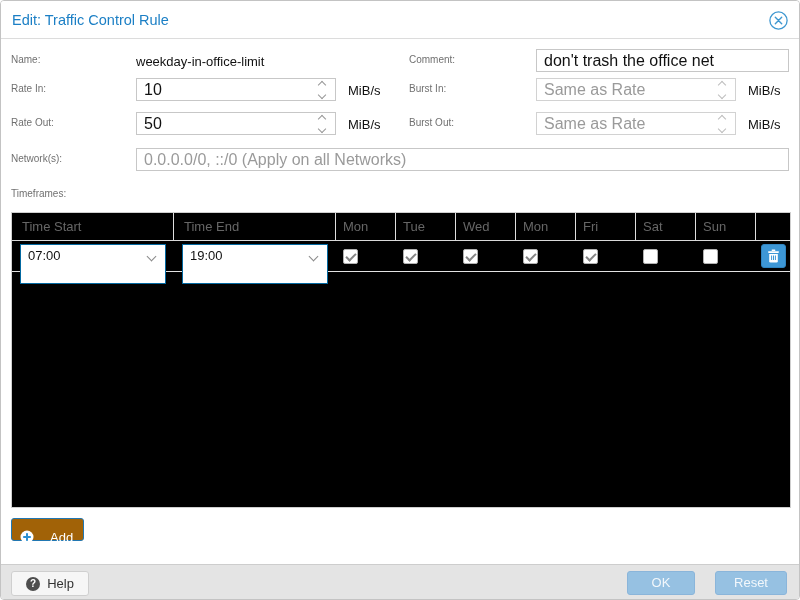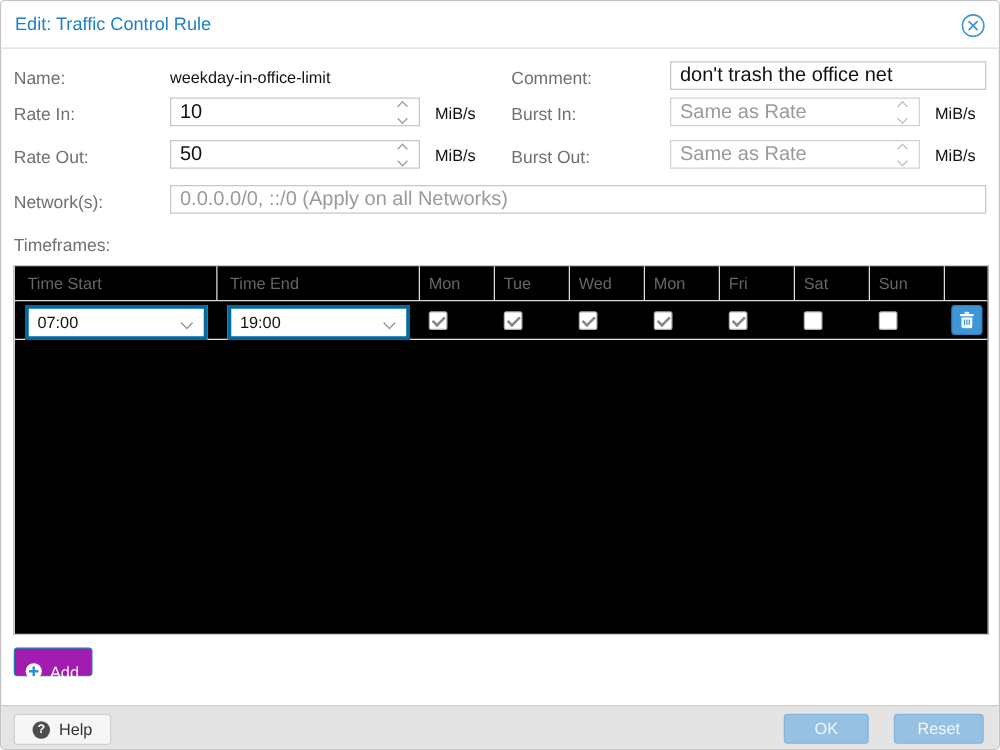--- a/index.html
+++ b/index.html
@@ -5,21 +5,21 @@
   * { margin:0; padding:0; box-sizing:border-box; }
   html,body { width:800px; height:600px; background:#fff; font-family:"Liberation Sans","DejaVu Sans",sans-serif; }
   .dialog { position:relative; width:800px; height:600px; background:#fff; border:1px solid #c3c3c3; border-radius:4px; overflow:hidden; }
 
   
   .titlebar { position:absolute; left:0; top:0; width:100%; height:38px; background:#fff; border-bottom:1px solid #dcdcdc; }
   .title { position:absolute; left:11px; top:0; line-height:38px; font-size:14.5px; color:#1b7fc5; }
   .close-btn { position:absolute; right:11px; top:10px; width:19px; height:19px; cursor:pointer; }
 
   
-  .lbl { position:absolute; font-size:14px; color:#707070; }
+  .lbl { position:absolute; font-size:10px; color:#707070; }
   .val { position:absolute; font-size:13px; color:#111; }
   .unit { position:absolute; font-size:13px; color:#111; }
 
   .tfield { position:absolute; height:23px; border:1px solid #c7c7c7; background:#fff; }
   .tfield input { width:100%; height:100%; border:0; outline:none; padding:0 7px; font-size:16px; color:#111; font-family:inherit; background:transparent; }
   .tfield input::placeholder { color:#9a9a9a; opacity:1; }
   .numfield input { text-align:left; padding-right:28px; }
   .numfield.disabled { border-color:#d2d2d2; }
 
   .spinner { position:absolute; right:5px; top:0; width:16px; height:100%; display:flex; flex-direction:column; justify-content:center; align-items:center; gap:4px; cursor:pointer; }
@@ -34,31 +34,31 @@
   .th { font-size:13px; color:#666; padding-top:6px; padding-left:10px; border-right:1px solid #dedede; height:100%; }
   .th.time { width:162px; }
   .th.day  { width:60px; padding-left:7px; }
   .th.action { flex:1; border-right:0; }
   .day-group { display:flex; width:420px; }
   .tf-row { display:flex; height:31px; border-bottom:1px solid #e2e2e2; align-items:center; }
   .cell-time { width:162px; position:relative; height:100%; }
   .cell-action { flex:1; display:flex; justify-content:center; align-items:center; height:100%; }
   .td.day { width:60px; display:flex; align-items:center; padding-left:7px; }
 
-  .combo { position:absolute; left:8px; top:3px; width:146px; height:28px; border:3px solid #0369a1; background:#fff; cursor:pointer;text-decoration:underline; }
+  .combo { position:absolute; left:8px; top:3px; width:146px; height:40px; border:1px solid #0369a1; background:#fff; cursor:pointer;text-decoration:underline; }
   .combo .cval { position:absolute; left:7px; top:0; line-height:22px; font-size:13px; color:#111; }
   .combo .chv { position:absolute; right:10px; top:8px; width:7px; height:7px; border-color:#8a8a8a; transform:rotate(45deg); }
 
   .checkbox { position:relative; display:inline-block; width:15px; height:15px; border:1px solid #b1b1b1; background:#fff; border-radius:2px; cursor:pointer; }
   .checkbox.checked::after { content:""; position:absolute; left:2px; top:3px; width:8px; height:4px; border-left:2px solid #868686; border-bottom:2px solid #868686; transform:rotate(-45deg); }
 
   .trash-btn { width:25px; height:24px; background:#3d97d6; border:1px solid #2f84c0; border-radius:3px; display:flex; align-items:center; justify-content:center; cursor:pointer; }
 
   
-  .add-btn { position:absolute; left:10px; top:517px; height:23px; padding:15px 10px 0 8px; background:#a21caf; border:1px solid #2177b2; border-radius:3px; color:#fff; font-size:13px; display:flex; align-items:center; gap:6px; cursor:pointer; }
+  .add-btn { position:absolute; left:10px; top:517px; height:23px; padding:15px 10px 0 8px; background:#a16207; border:1px solid #2177b2; border-radius:3px; color:#fff; font-size:13px; display:flex; align-items:center; gap:16px; cursor:pointer; }
   .footer { position:absolute; left:0; top:563px; width:100%; height:37px; background:#e4e4e4; border-top:1px solid #cdcdcd; }
   .help-btn { position:absolute; left:10px; top:6px; height:25px; width:78px; background:#f6f6f6; border:1px solid #cfcfcf; border-radius:3px; color:#333; font-size:13px; display:flex; align-items:center; justify-content:center; gap:7px; cursor:pointer; }
   .qmark { display:inline-flex; width:14px; height:14px; border-radius:50%; background:#4d4d4d; color:#fff; font-size:10px; font-weight:bold; align-items:center; justify-content:center; }
   .dis-btn { position:absolute; top:6px; height:24px; border:1px solid #8ab5da; border-radius:3px; background:#96c1e2; color:#f2f7fb; font-size:13px; text-align:center; line-height:22px; cursor:default; }
   .ok-btn { right:104px; width:68px; }
   .reset-btn { right:12px; width:72px; }
 </style>
 </head>
 <body>
 

